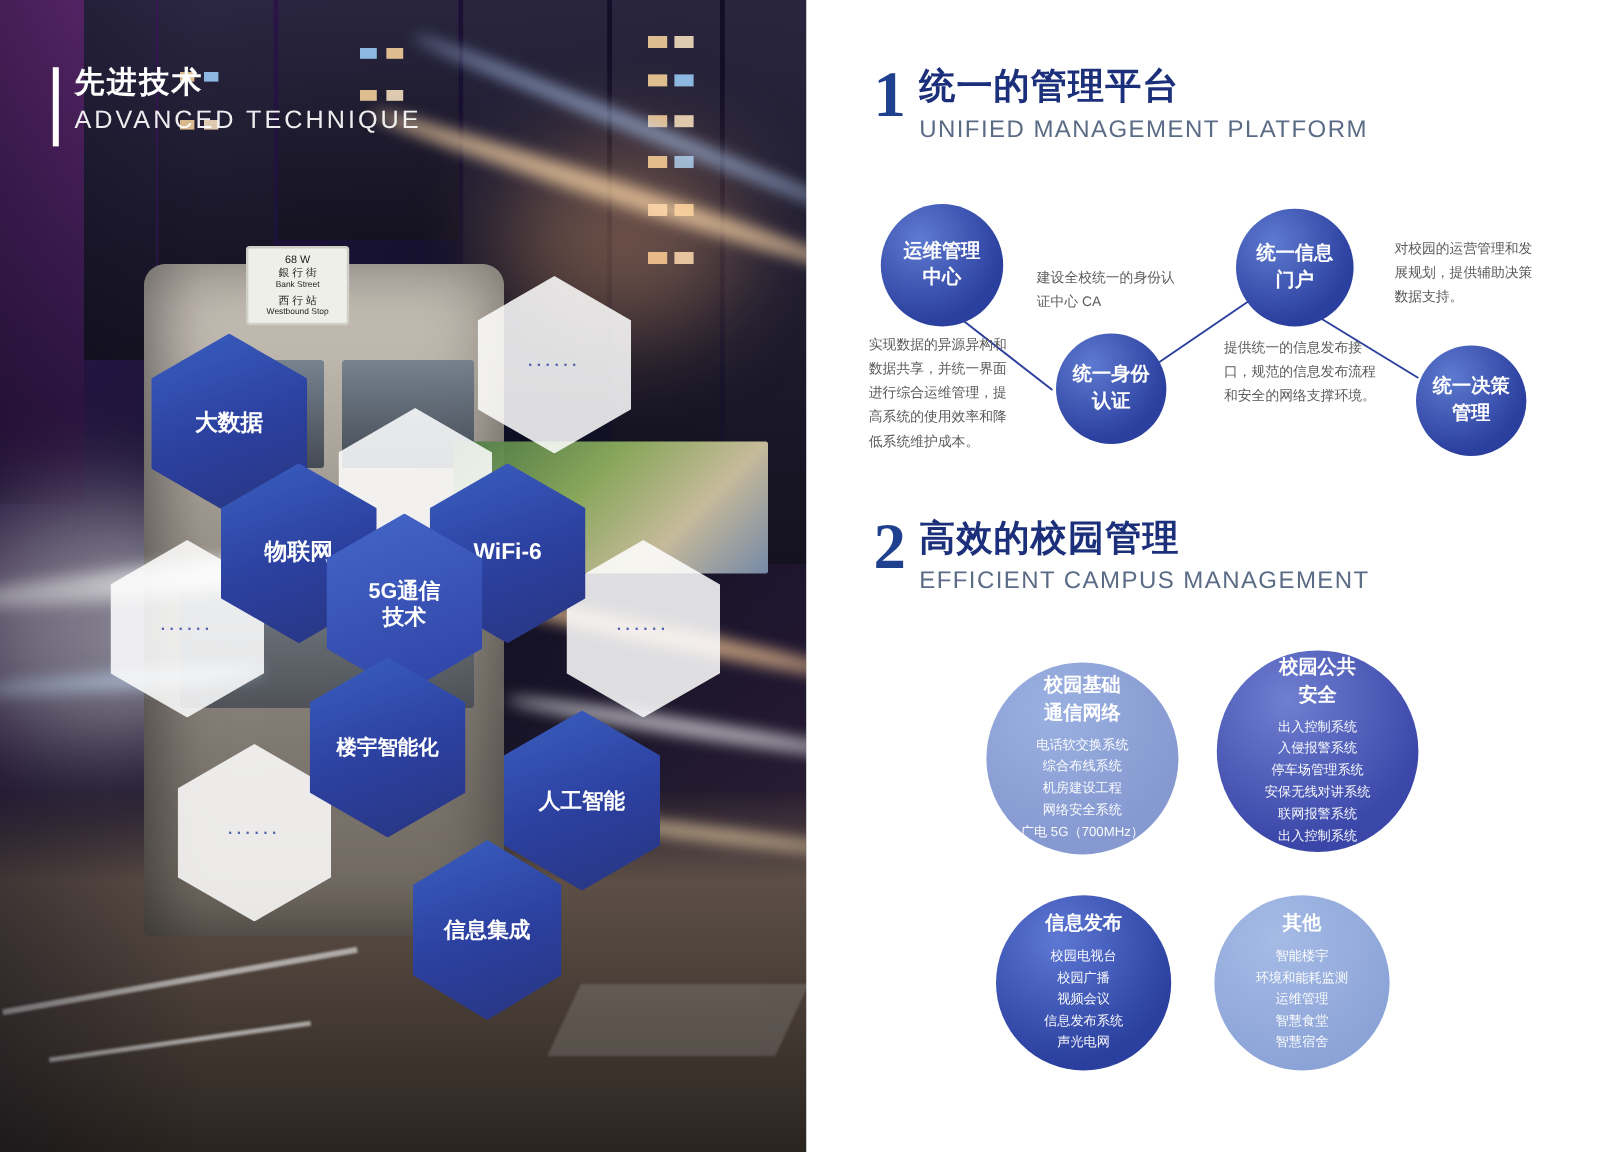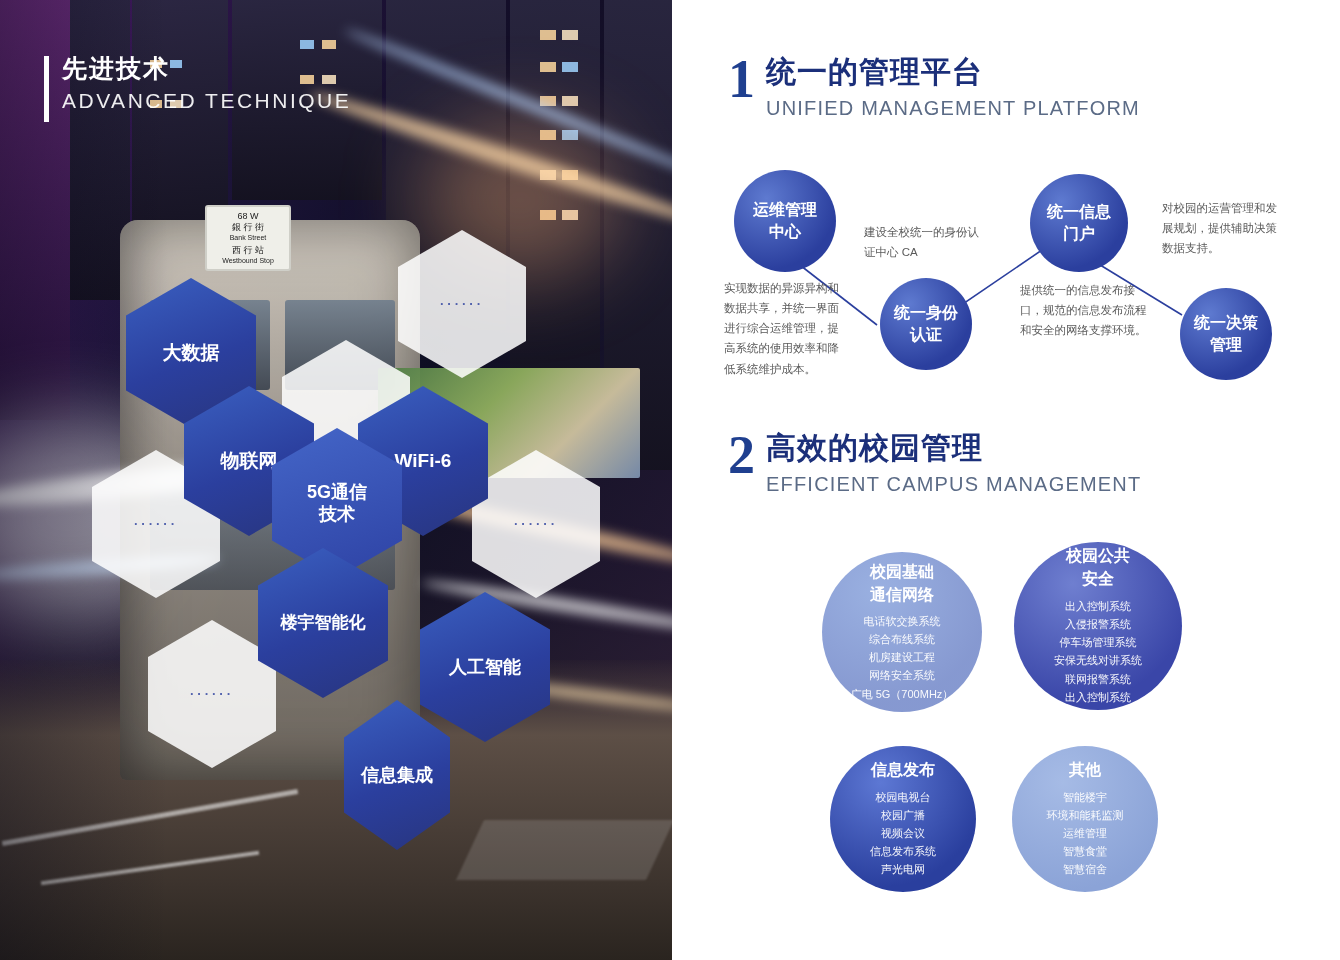--- a/index.html
+++ b/index.html
@@ -221,21 +221,21 @@
       <div class="hex blue2" style="left:272px;top:428px;width:130px;height:150px;font-size:18px;white-space:pre-line;">
         <span>5G通信
 技术</span>
       </div>
       <div class="hex blue" style="left:258px;top:548px;width:130px;height:150px;font-size:17px;">
         <span>楼宇智能化</span>
       </div>
       <div class="hex blue" style="left:420px;top:592px;width:130px;height:150px;font-size:18px;">
         <span>人工智能</span>
       </div>
-      <div class="hex blue" style="left:344px;top:700px;width:106px;height:150px;font-size:18px;">
+      <div class="hex blue" style="left:344px;top:700px;width:124px;height:150px;font-size:18px;">
         <span>信息集成</span>
       </div>
     </div>
   </div>
 
   <div class="right">
 
     <div class="sec-head" style="left:56px;top:52px;width:560px;height:80px;">
       <div class="mark">1</div>
       <div style="margin-left:38px;">

